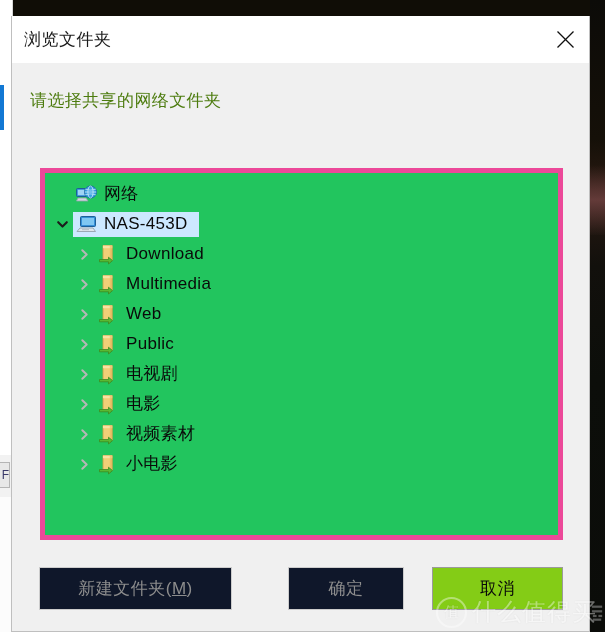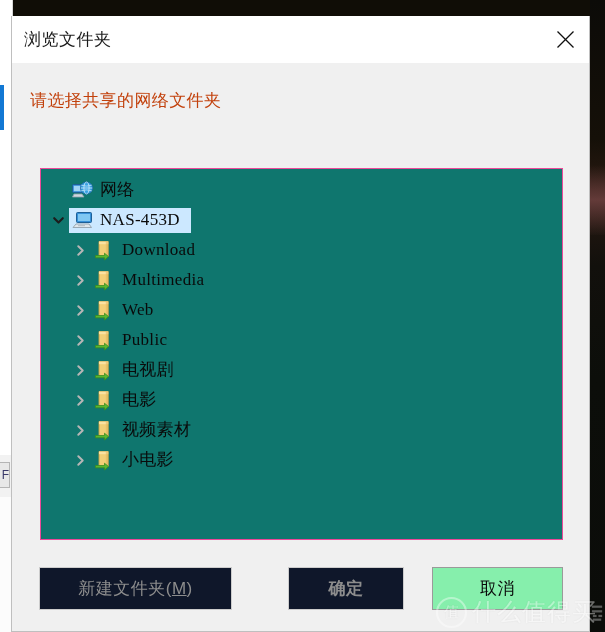--- a/index.html
+++ b/index.html
@@ -110,37 +110,36 @@
     width: 47px; height: 47px;
     display: flex;
     align-items: center;
     justify-content: center;
     cursor: pointer;
   }
   .close-btn svg { display: block; }
 
   .instruction {
     font-size: 17px;
-    color: #c2410c;
+    color: #4d7c0f;
     margin: 26px 0 0 18px;
     letter-spacing: .4px;
   }
 
   
   .tree-panel {
     position: absolute;
     left: 28px;
     top: 152px;
     width: 523px;
     height: 372px;
-    background: #0f766e;
-    border: 1px solid #ec4899;
+    background: #22c55e;
+    border: 5px solid #ec4899;
     box-sizing: border-box;
     overflow: hidden;
-    font-family: Liberation Serif, serif;
   }
   .tree-inner { padding: 6px 0 0 0; }
 
   .tree-row {
     display: flex;
     align-items: center;
     height: 30px;
     cursor: default;
     position: relative;
   }
@@ -199,27 +198,27 @@
     justify-content: center;
     letter-spacing: .5px;
     height: 43px;
   }
   .btn.disabled {
     background: #0f172a;
     border: 1px solid #cccccc;
     color: #8d8d8d;
   }
   .btn.enabled {
-    background: #86efac;
+    background: #84cc16;
     border: 1px solid #9a9a9a;
     color: #0a0a0a;
     cursor: pointer;
   }
   #btn-new     { left: 27px;  width: 193px; }
-  #btn-ok      { left: 276px; width: 116px; font-weight: bold; }
+  #btn-ok      { left: 276px; width: 116px; }
   #btn-cancel  { left: 420px; width: 131px; }
   .mnemonic { text-decoration: underline; }
 
   
   .watermark {
     position: absolute;
     right: 8px;
     bottom: 4px;
     display: flex;
     align-items: center;

